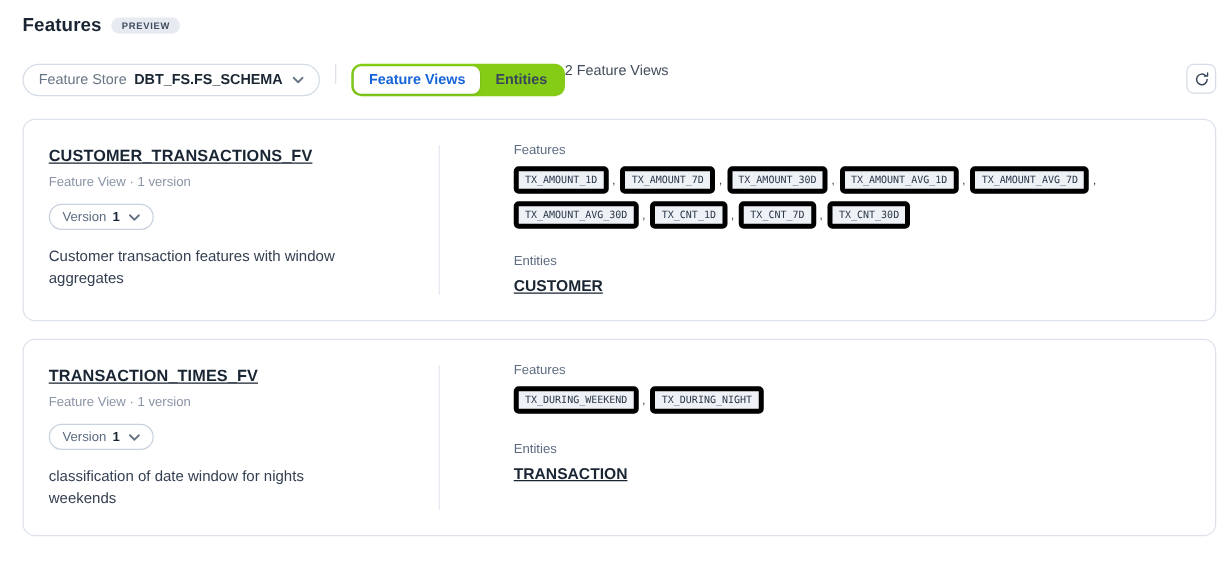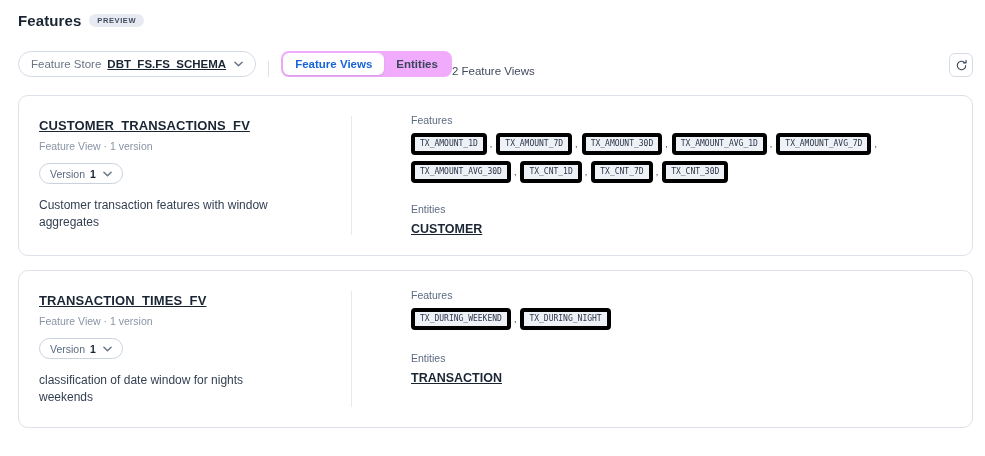--- a/index.html
+++ b/index.html
@@ -7,28 +7,28 @@
     font-family:"Liberation Sans", sans-serif; color:#1d2939; }
   .page { padding:12px 12px 0 18px; }
 
   
   .page-header { display:flex; align-items:center; gap:8px; }
   .page-title { font-size:15px; font-weight:bold; color:#1a2533; letter-spacing:.1px; }
   .preview-badge { background:#e7ebf1; color:#3f4b5f; font-size:7.5px; font-weight:bold;
     letter-spacing:.6px; padding:3px 8px; border-radius:999px; line-height:1; }
 
   
-  .toolbar { margin-top:22px; display:flex; align-items:flex-end; }
+  .toolbar { margin-top:22px; display:flex; align-items:flex-start; }
   .store-select { display:flex; align-items:center; gap:6px; height:26px; padding:0 12px;
     border:1px solid #d5dce6; border-radius:13px; background:#fff; cursor:pointer; }
   .store-select .lbl { font-size:11.5px; color:#697586; }
-  .store-select .val { font-size:11.5px; font-weight:bold; color:#1a2533;text-decoration:underline; }
+  .store-select .val { font-size:11.5px; font-weight:bold; color:#1a2533; }
   .chev { color:#697586; display:inline-flex; margin-left:2px; }
   .toolbar-sep { width:1px; height:16px; background:#dde2ea; margin:0 12px; }
-  .seg-control { display:flex; background:#f0abfc; border-radius:8px; padding:2px; height:26px; }
+  .seg-control { display:flex; background:#84cc16; border-radius:8px; padding:2px; height:26px; }
   .seg { display:flex; align-items:center; padding:0 12px; font-size:11.5px; border-radius:6px;
     color:#39465a; font-weight:bold; cursor:pointer; border:none; background:transparent; }
   .seg.active { background:#ffffff; color:#1765d8; box-shadow:0 1px 2px rgba(20,30,50,.12); }
   .count-text { font-size:11.5px; color:#424c5c; }
   .toolbar-right { margin-left:auto; }
   .refresh-btn { width:24px; height:24px; border:1px solid #d5dce6; border-radius:6px;
     background:#fff; display:flex; align-items:center; justify-content:center; cursor:pointer; }
 
   
   .breadcrumb-bar { margin-top:14px; display:inline-flex; align-items:center; gap:6px;

